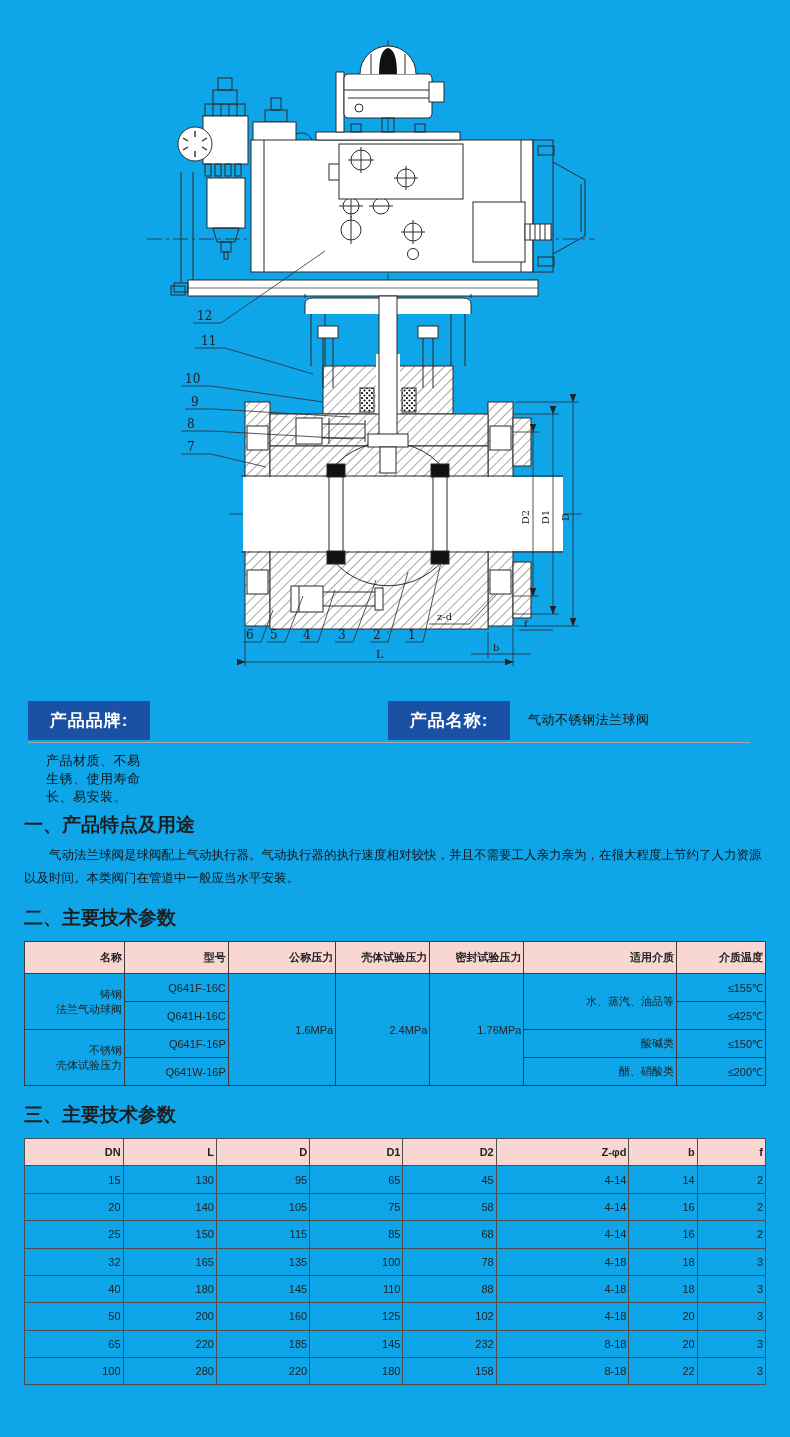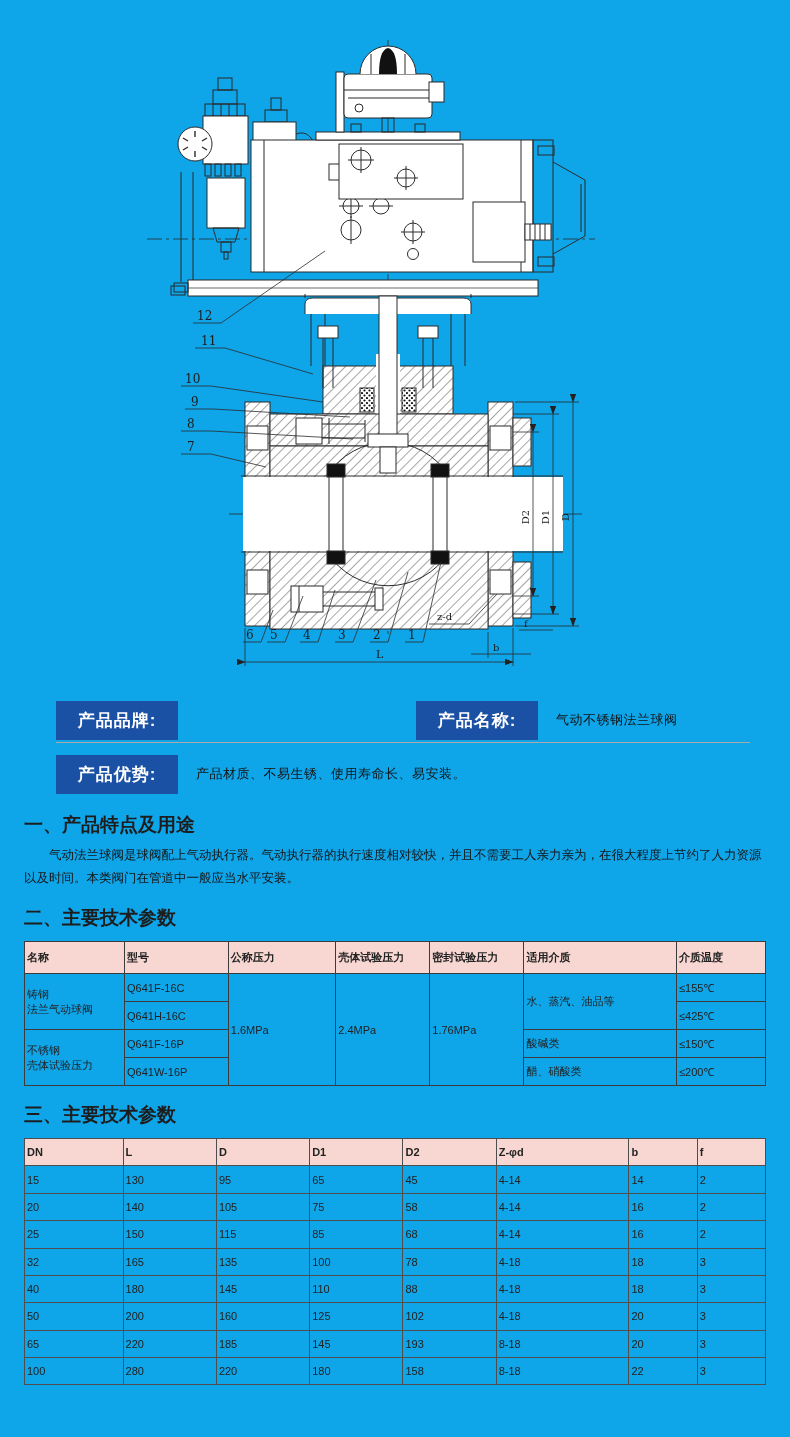--- a/index.html
+++ b/index.html
@@ -5,33 +5,33 @@
   html,body{margin:0;padding:0;}
   body{background:#e9e9e9;font-family:"Liberation Sans",sans-serif;}
   .page{width:790px;height:1437px;margin:0 auto;background:#0ea5e9;position:relative;overflow:hidden;}
 
   
   .drawing{height:672px;display:flex;justify-content:center;align-items:flex-start;padding-top:14px;box-sizing:border-box;}
   .drawing svg{transform:translateX(18px);}
   svg text{font-family:"DejaVu Serif",serif;fill:#1c1c1c;}
 
   
-  .info{padding:26px 40px 0 56px;}
+  .info{padding:26px 40px 0 28px;}
   .info-row{display:grid;grid-template-columns:122px 238px 122px 1fr;align-items:center;height:44px;margin-bottom:9px;}
   .info-row.single{grid-template-columns:122px 1fr;}
   .info-row.with-line{border-bottom:1px solid #a9a9a9;}
   .info-label{background:#1a51a5;color:#fff;font-weight:bold;font-size:17px;text-align:center;padding:8px 0;letter-spacing:1px;}
   .info-value{font-size:13px;color:#141414;padding-left:18px;font-weight:500;letter-spacing:0.5px;}
 
   
   .section-title{margin:16px 24px 0 24px;font-size:19px;font-weight:bold;color:#1d1d1d;}
   .section-body{margin:6px 24px 0 24px;font-size:12.5px;line-height:1.8;color:#151515;text-indent:2em;}
 
   
-  table{border-collapse:collapse;width:calc(100% - 48px);margin:10px 24px 0 24px;text-align:left;}
+  table{border-collapse:collapse;width:calc(100% - 48px);margin:10px 24px 0 24px;text-align:right;}
   th{background:#f8d7d2;font-weight:bold;}
   .t-params{font-size:11px;}
   .t-params th,.t-params td{border:1px solid #3c3c3c;padding:6px 2px;color:#222;}
   .t-params th{padding:8px 2px;}
   .t-params .pre{white-space:pre-line;}
   .t-params col.c-name{width:13.5%}.t-params col.c-model{width:14%}.t-params col.c-np{width:14.5%}
   .t-params col.c-shell{width:12.7%}.t-params col.c-seal{width:12.7%}.t-params col.c-media{width:20.6%}
   .t-dims{font-size:11px;margin-bottom:10px;}
   .t-dims th,.t-dims td{border:1px solid #4e4e4e;padding:7.2px 2px;color:#222;}
   .t-dims col.c0{width:13%}.t-dims col.c1{width:12.3%}.t-dims col.c2{width:12.3%}.t-dims col.c3{width:12.3%}
@@ -310,21 +310,20 @@
   </div>
 
   <div class="info">
     <div class="info-row with-line">
       <div class="info-label">产品品牌:</div>
       <div class="info-value"></div>
       <div class="info-label">产品名称:</div>
       <div class="info-value">气动不锈钢法兰球阀</div>
     </div>
     <div class="info-row single">
-      <div class="info-label">产品优势:</div>
       <div class="info-value">产品材质、不易生锈、使用寿命长、易安装。</div>
     </div>
   </div>
 
   <div class="section-title">一、产品特点及用途</div>
   <div class="section-body">气动法兰球阀是球阀配上气动执行器。气动执行器的执行速度相对较快，并且不需要工人亲力亲为，在很大程度上节约了人力资源以及时间。本类阀门在管道中一般应当水平安装。</div>
 
   <div class="section-title">二、主要技术参数</div>
   <table class="t-params">
     <colgroup>
@@ -460,21 +459,21 @@
           <td>102</td>
           <td>4-18</td>
           <td>20</td>
           <td>3</td>
         </tr>
         <tr>
           <td>65</td>
           <td>220</td>
           <td>185</td>
           <td>145</td>
-          <td>193</td>
+          <td>232</td>
           <td>8-18</td>
           <td>20</td>
           <td>3</td>
         </tr>
         <tr>
           <td>100</td>
           <td>280</td>
           <td>220</td>
           <td>180</td>
           <td>158</td>

